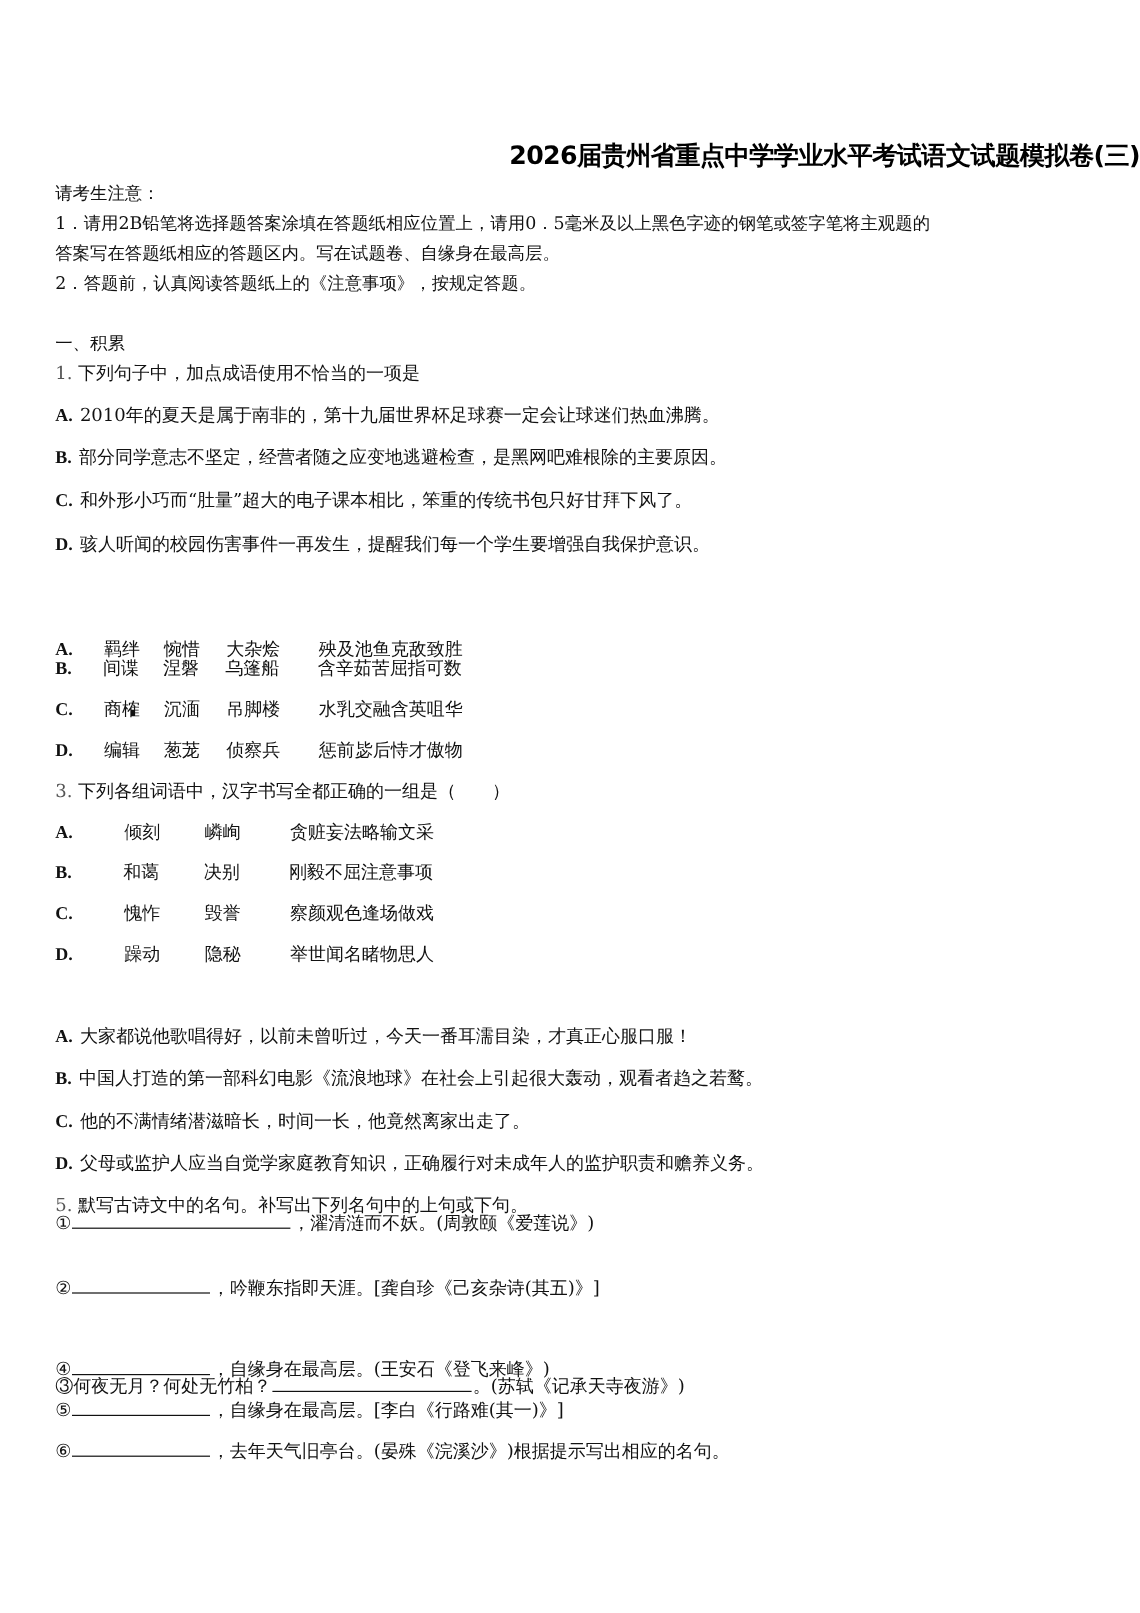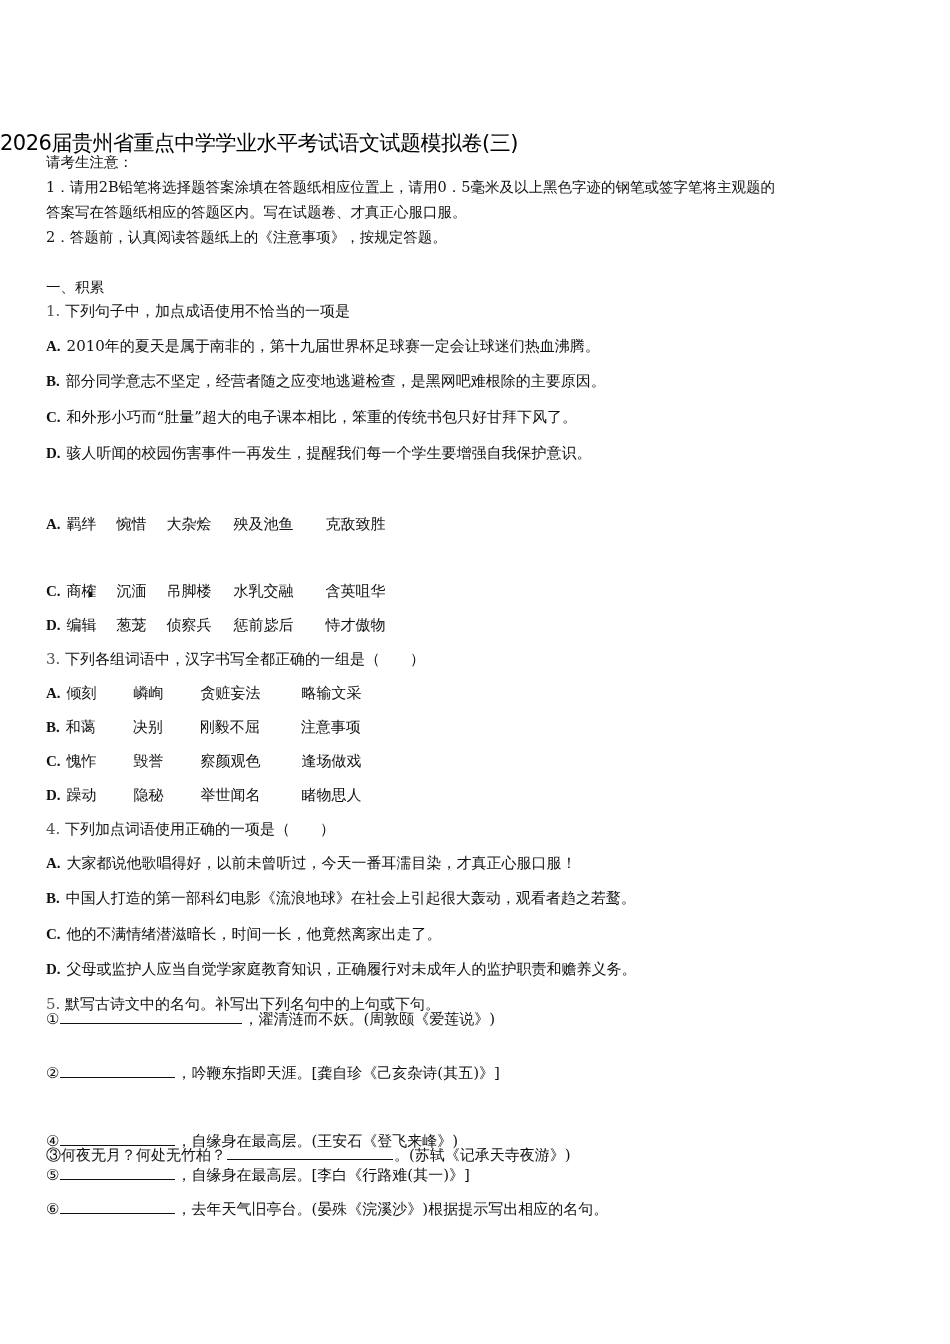--- a/index.html
+++ b/index.html
@@ -3,47 +3,47 @@
 <meta charset="utf-8">
 <style>
   html, body { margin: 0; padding: 0; background: #ffffff; }
   body {
     width: 950px; height: 1344px; position: relative; overflow: hidden;
     font-family: "DejaVu Serif", "Liberation Serif", serif;
     color: #111111;
   }
   .page { position: absolute; left: 0; top: 0; width: 950px; height: 1344px; }
   .title {
-    position: absolute; left: 0; width: 950px; top: 129px;
-    text-align: left; font-family: "DejaVu Sans", "Liberation Sans", sans-serif;
-    font-weight: normal; font-size: 21px; letter-spacing: -0.5px; color: #000;
+    position: absolute; left: 0; width: 950px; top: 116px;
+    text-align: right; font-family: "DejaVu Sans", "Liberation Sans", sans-serif;
+    font-weight: bold; font-size: 21px; letter-spacing: -0.5px; color: #000;
   }
   .line {
     position: absolute; left: 46px; font-size: 15px; line-height: 20px;
-    white-space: nowrap; color: #111;
+    white-space: nowrap; color: #111; text-align: right;
   }
   .notice { font-size: 14.5px; }
   .q-num { color: #555; }
   .opt-letter { font-weight: bold; font-family: "Liberation Serif", serif; margin-right: 6px; }
   .words span { display: inline-block; }
   .blank {
     display: inline-block; border-bottom: 1px solid #111; height: 15px;
     vertical-align: baseline; margin: 0 1px;
   }
 </style>
 </head>
 <body>
 
 <div class="page">
 
   <div class="title">2026届贵州省重点中学学业水平考试语文试题模拟卷(三)</div>
 
   <div class="line notice" style="top:152px">请考生注意：</div>
   <div class="line notice" style="top:177px">1．请用2B铅笔将选择题答案涂填在答题纸相应位置上，请用0．5毫米及以上黑色字迹的钢笔或签字笔将主观题的</div>
-  <div class="line notice" style="top:202px">答案写在答题纸相应的答题区内。写在试题卷、才真正心服口服。</div>
+  <div class="line notice" style="top:202px">答案写在答题纸相应的答题区内。写在试题卷、自缘身在最高层。</div>
   <div class="line notice" style="top:227px">2．答题前，认真阅读答题纸上的《注意事项》，按规定答题。</div>
 
   <div class="line notice" style="top:277px">一、积累</div>
 
   <div class="line" style="top:301px">
     <span class="q-num">1.</span>
     <span>下列句子中，加点成语使用不恰当的一项是</span>
   </div>
   <div class="line" style="top:336px">
     <span class="opt-letter">A.</span><span>2010年的夏天是属于南非的，第十九届世界杯足球赛一定会让球迷们热血沸腾。</span>
@@ -51,22 +51,25 @@
   <div class="line" style="top:371px">
     <span class="opt-letter">B.</span><span>部分同学意志不坚定，经营者随之应变地逃避检查，是黑网吧难根除的主要原因。</span>
   </div>
   <div class="line" style="top:407px">
     <span class="opt-letter">C.</span><span>和外形小巧而“肚量”超大的电子课本相比，笨重的传统书包只好甘拜下风了。</span>
   </div>
   <div class="line" style="top:443px">
     <span class="opt-letter">D.</span><span>骇人听闻的校园伤害事件一再发生，提醒我们每一个学生要增强自我保护意识。</span>
   </div>
 
-  <div class="line words" style="top:514px">
+  <div class="line words" style="top:531px">
     <span class="opt-letter">A.</span><span style="width:50px">羁绊</span><span style="width:50px">惋惜</span><span style="width:67px">大杂烩</span><span style="width:92px">殃及池鱼</span><span>克敌致胜</span>
+  </div>
+  <div class="line words" style="top:547px">
+    <span class="opt-letter">B.</span><span style="width:50px">间谍</span><span style="width:50px">涅磐</span><span style="width:67px">乌篷船</span><span style="width:92px">含辛茹苦</span><span>屈指可数</span>
   </div>
   <div class="line words" style="top:615px">
     <span class="opt-letter">D.</span><span style="width:50px">编辑</span><span style="width:50px">葱茏</span><span style="width:67px">侦察兵</span><span style="width:92px">惩前毖后</span><span>恃才傲物</span>
   </div>
   <div class="line words" style="top:581px">
     <span class="opt-letter">C.</span><span style="width:50px">商榷</span><span style="width:50px">沉湎</span><span style="width:67px">吊脚楼</span><span style="width:92px">水乳交融</span><span>含英咀华</span>
   </div>
 
   <div class="line" style="top:649px">
     <span class="q-num">3.</span>
@@ -78,24 +81,20 @@
   <div class="line words" style="top:717px">
     <span class="opt-letter">B.</span><span style="width:67px">和蔼</span><span style="width:67px">决别</span><span style="width:101px">刚毅不屈</span><span>注意事项</span>
   </div>
   <div class="line words" style="top:751px">
     <span class="opt-letter">C.</span><span style="width:67px">愧怍</span><span style="width:67px">毁誉</span><span style="width:101px">察颜观色</span><span>逢场做戏</span>
   </div>
   <div class="line words" style="top:785px">
     <span class="opt-letter">D.</span><span style="width:67px">躁动</span><span style="width:67px">隐秘</span><span style="width:101px">举世闻名</span><span>睹物思人</span>
   </div>
 
-  <div class="line" style="top:819px">
-    <span class="q-num">4.</span>
-    <span>下列加点词语使用正确的一项是（　　）</span>
-  </div>
   <div class="line" style="top:853px">
     <span class="opt-letter">A.</span><span>大家都说他歌唱得好，以前未曾听过，今天一番耳濡目染，才真正心服口服！</span>
   </div>
   <div class="line" style="top:888px">
     <span class="opt-letter">B.</span><span>中国人打造的第一部科幻电影《流浪地球》在社会上引起很大轰动，观看者趋之若鹜。</span>
   </div>
   <div class="line" style="top:924px">
     <span class="opt-letter">C.</span><span>他的不满情绪潜滋暗长，时间一长，他竟然离家出走了。</span>
   </div>
   <div class="line" style="top:959px">

